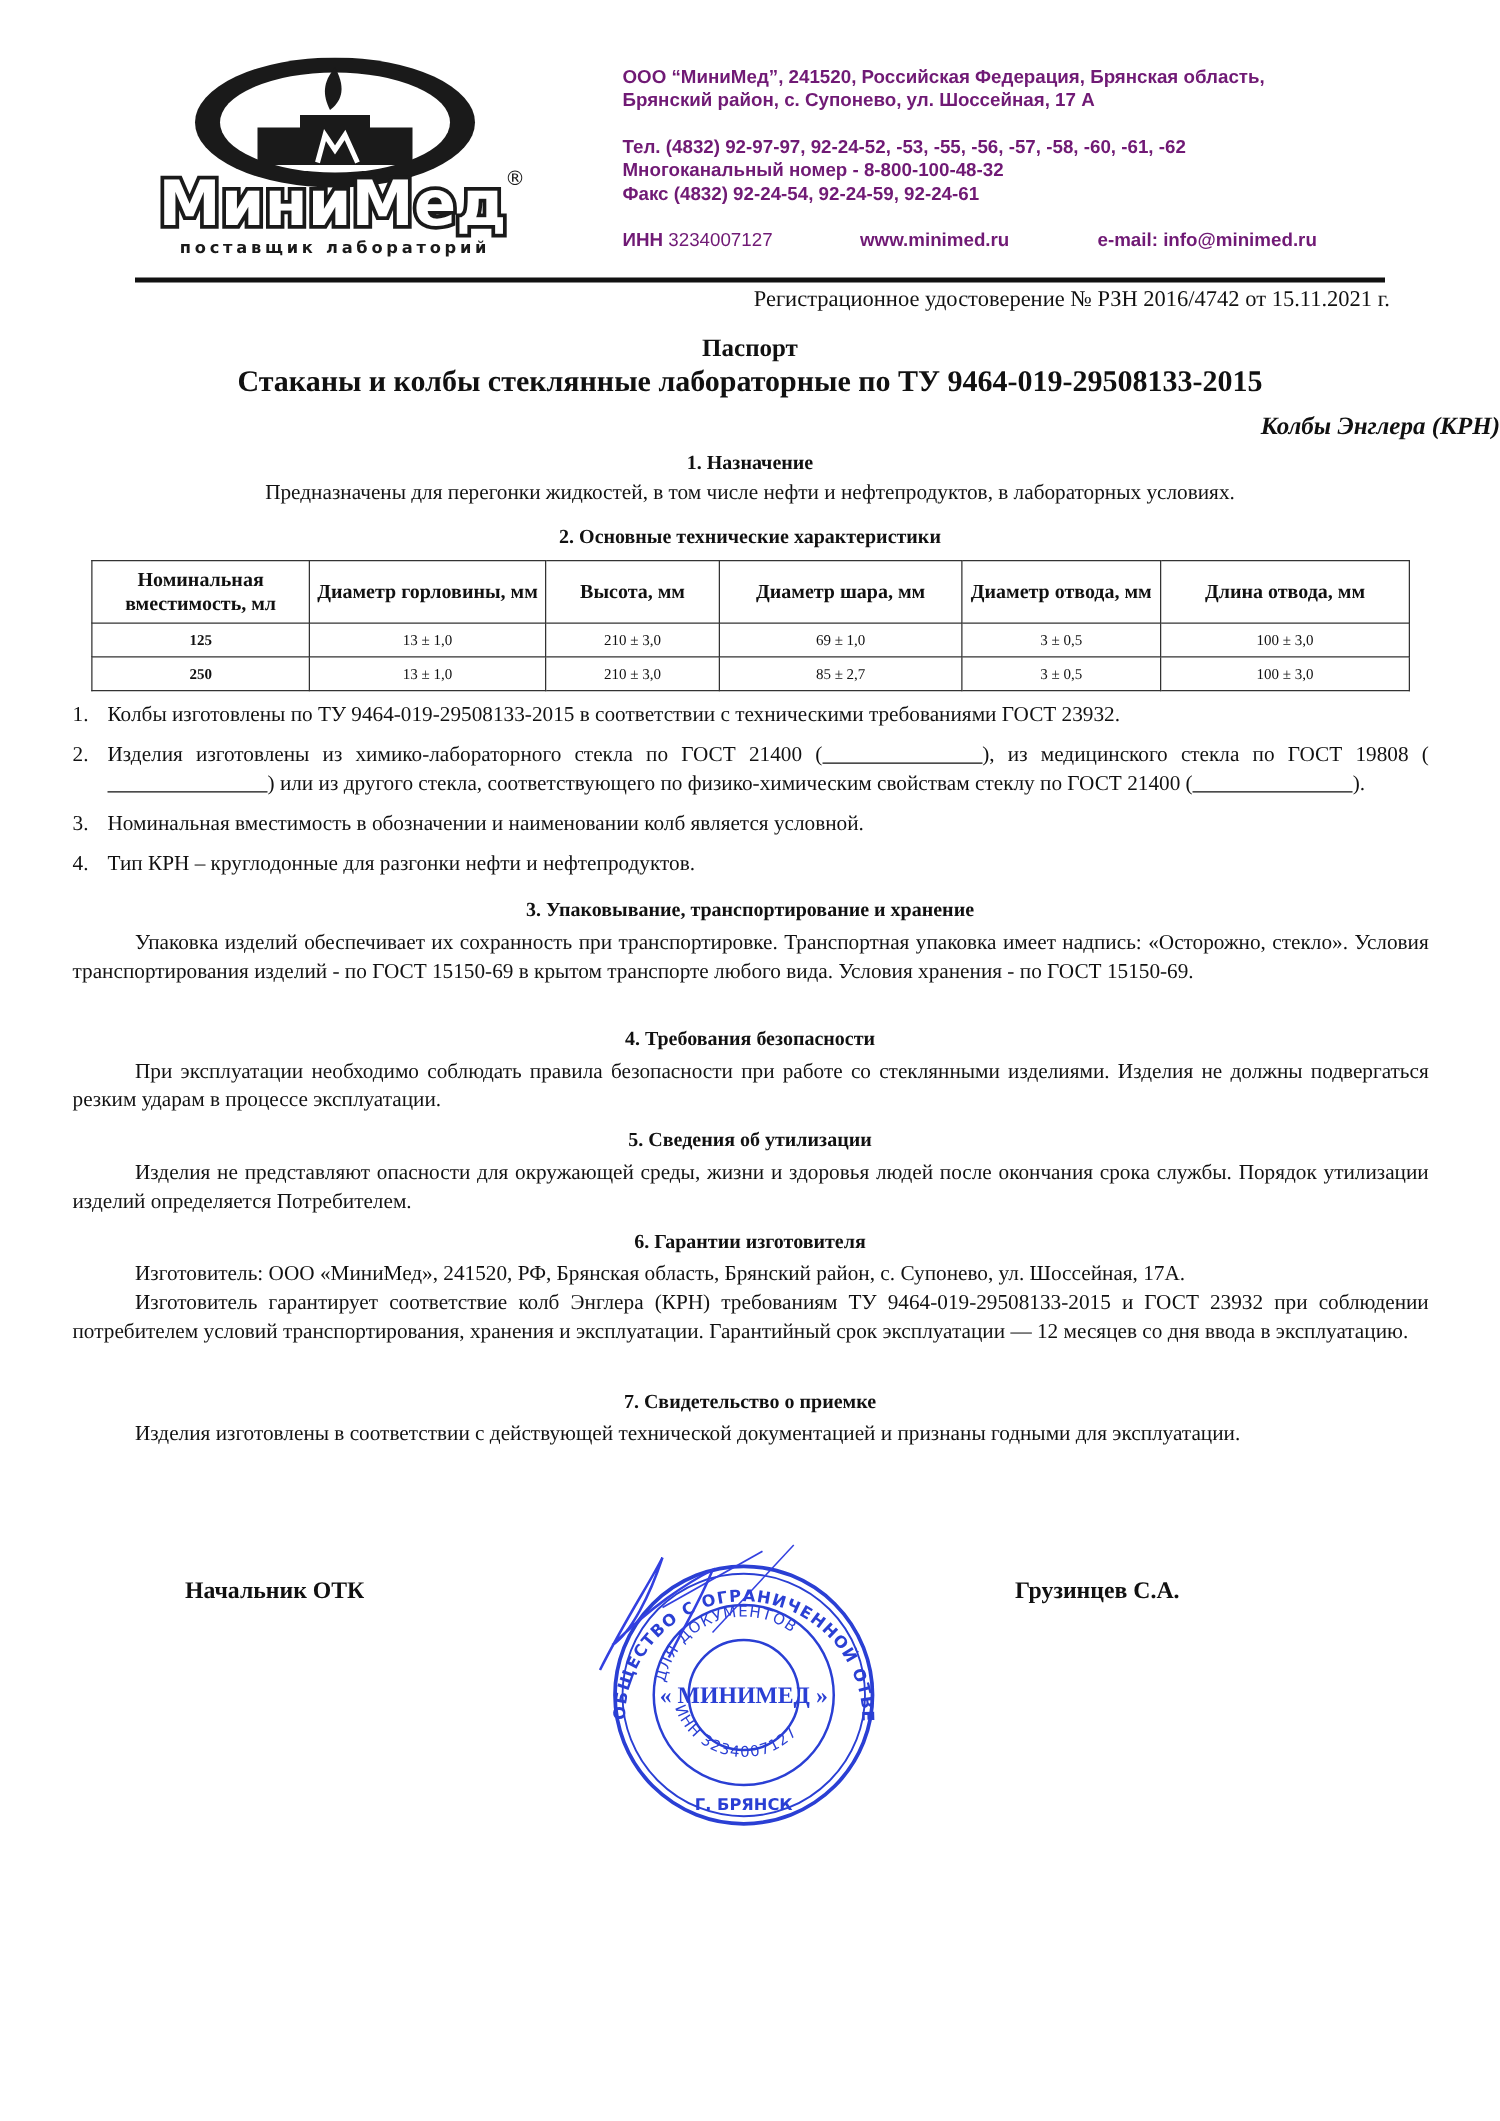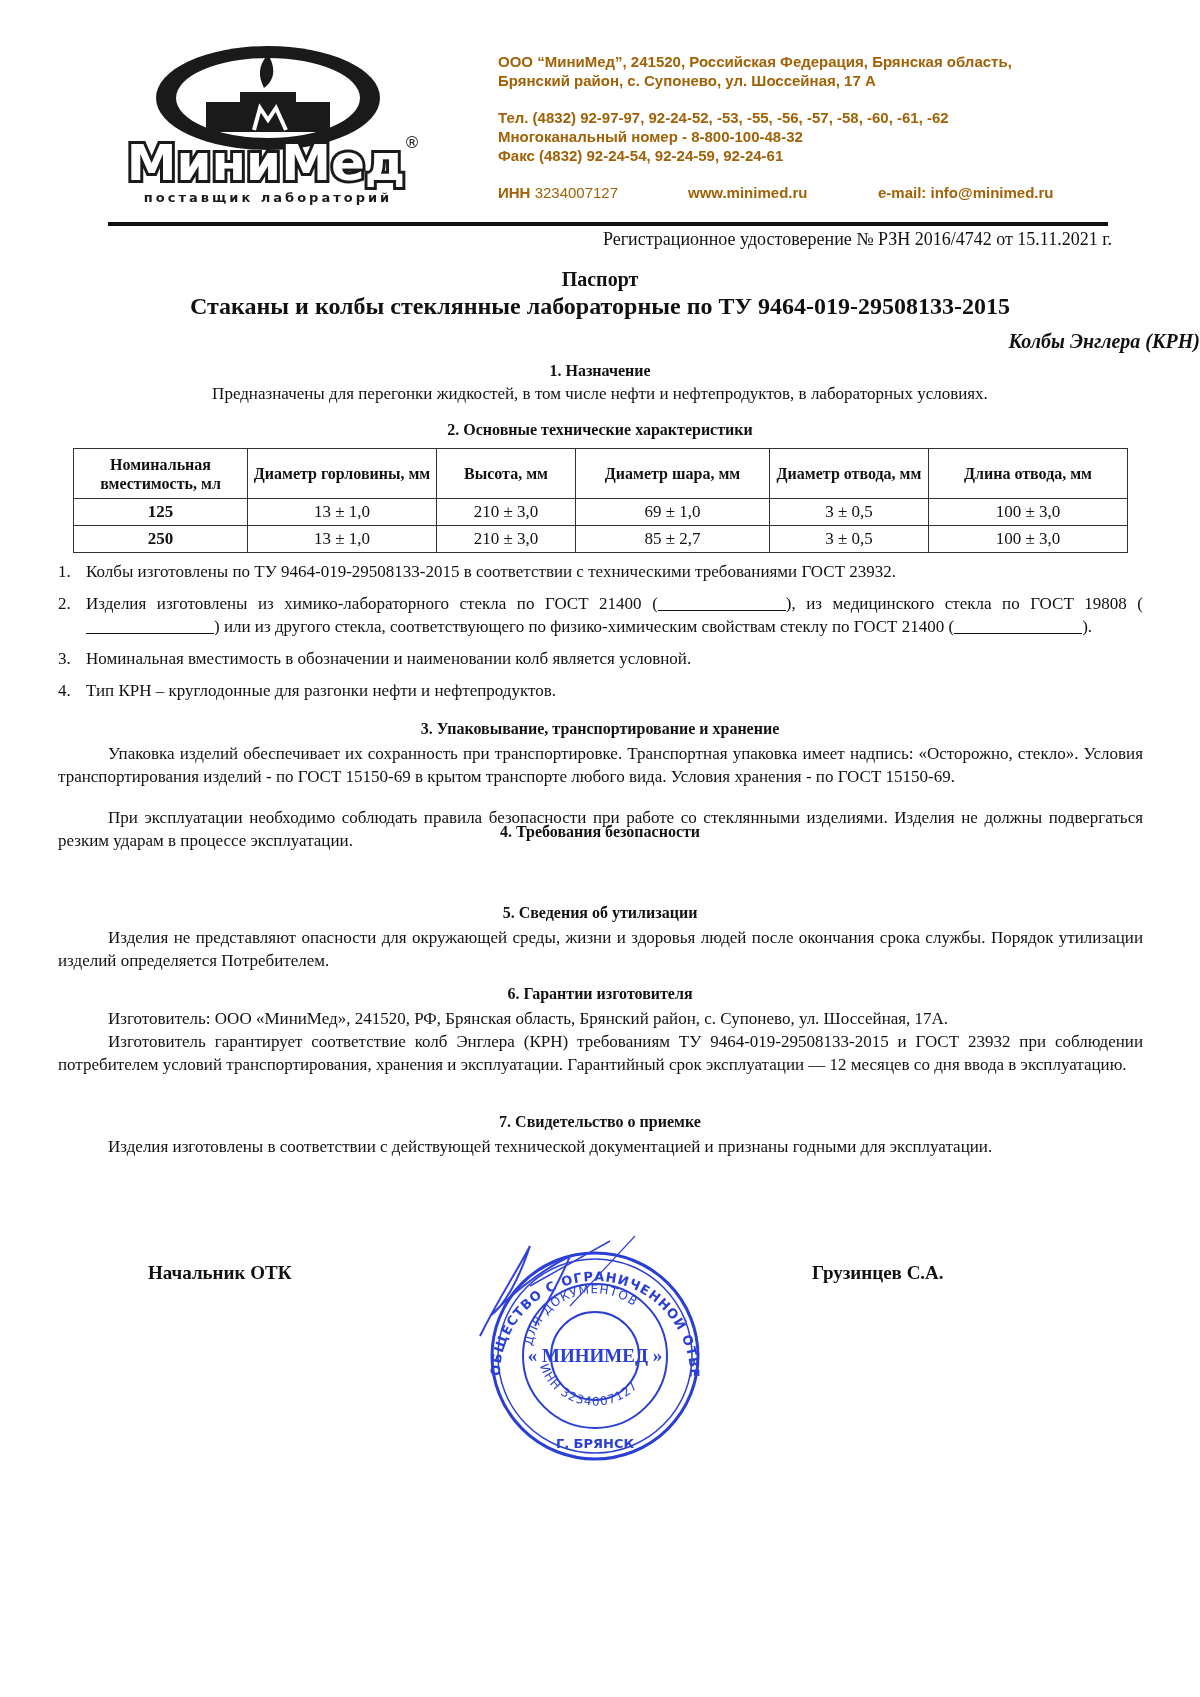--- a/index.html
+++ b/index.html
@@ -2,21 +2,21 @@
 <html><head>
 <meta charset="utf-8">
 <style>
   html, body { margin: 0; padding: 0; background: #ffffff; }
   body { width: 1200px; height: 1697px; position: relative; overflow: hidden; color: #111; }
   .page { position: absolute; left: 0; top: 0; width: 1200px; height: 1697px; }
 
   
   .logo { position: absolute; left: 108px; top: 46px; width: 330px; height: 160px; }
   .logo svg { display: block; }
-  .company { position: absolute; left: 498px; top: 52px; width: 640px; font-family: "Liberation Sans", sans-serif; font-weight: bold; font-size: 15px; line-height: 19px; color: #a16207; }
+  .company { position: absolute; left: 498px; top: 52px; width: 640px; font-family: "Liberation Sans", sans-serif; font-weight: bold; font-size: 15px; line-height: 19px; color: #701a75; }
   .company .blk { margin-bottom: 18px; }
   .company .line { white-space: nowrap; }
   .company .inn-row { display: flex; font-size: 15px; }
   .company .inn-row .inn { width: 190px; }
   .company .inn-row .inn .num { font-weight: normal; }
   .company .inn-row .www { width: 190px; }
   .header-rule { position: absolute; left: 108px; top: 222px; width: 1000px; height: 4px; background: #111; }
   .reg { position: absolute; right: 88px; top: 229px; font-family: "Liberation Serif", serif; font-size: 18px; white-space: nowrap; }
 
   
@@ -27,21 +27,21 @@
   .title3 { top: 330px; font-size: 20px; font-weight: bold; font-style: italic; text-align: right; }
   .sec-h { font-size: 16px; font-weight: bold; }
 
   .para { position: absolute; left: 58px; width: 1085px; font-family: "Liberation Serif", serif; font-size: 17px; line-height: 23px; text-align: justify; }
   .para .indent { display: inline-block; width: 50px; }
 
   
   .spec-table { position: absolute; left: 73px; top: 448px; width: 1055px; border-collapse: collapse; font-family: "Liberation Serif", serif; font-size: 16px; }
   .spec-table th, .spec-table td { border: 1px solid #333; text-align: center; padding: 0 4px; }
   .spec-table th { font-weight: bold; height: 49px; line-height: 19px; }
-  .spec-table td { height: 26px; font-size: 17px; }
+  .spec-table td { height: 26px; font-size: 12px; }
   .spec-table td.cap { font-weight: bold; }
 
   
   .notes { position: absolute; left: 58px; top: 560px; width: 1085px; font-family: "Liberation Serif", serif; font-size: 17px; line-height: 23px; }
   .note { display: flex; margin-bottom: 9px; }
   .note .n { width: 28px; flex: 0 0 28px; }
   .note .txt { flex: 1; text-align: justify; }
   .blank { display: inline-block; width: 128px; border-bottom: 1px solid #111; height: 16px; vertical-align: -2px; }
 
   
@@ -144,21 +144,21 @@
     <div class="note">
       <span class="n">4.</span>
       <span class="txt">Тип КРН – круглодонные для разгонки нефти и нефтепродуктов.</span>
     </div>
   </div>
 
   <div class="t-center serif sec-h" style="top:720px">3.  Упаковывание, транспортирование и хранение</div>
   <div class="para" style="top:742px"><span class="indent"></span><span>Упаковка изделий обеспечивает их сохранность при транспортировке. Транспортная упаковка имеет надпись: «Осторожно, стекло». Условия транспортирования изделий - по ГОСТ 15150-69 в крытом транспорте любого вида. Условия хранения - по ГОСТ 15150-69.</span></div>
 
   <div class="t-center serif sec-h" style="top:823px">4.  Требования безопасности</div>
-  <div class="para" style="top:806px"><span class="indent"></span><span>При эксплуатации необходимо соблюдать правила безопасности при работе со стеклянными изделиями. Изделия не должны подвергаться резким ударам в процессе эксплуатации.</span></div>
+  <div class="para" style="top:845px"><span class="indent"></span><span>При эксплуатации необходимо соблюдать правила безопасности при работе со стеклянными изделиями. Изделия не должны подвергаться резким ударам в процессе эксплуатации.</span></div>
 
   <div class="t-center serif sec-h" style="top:904px">5.  Сведения об утилизации</div>
   <div class="para" style="top:926px"><span class="indent"></span><span>Изделия не представляют опасности для окружающей среды, жизни и здоровья людей после окончания срока службы. Порядок утилизации изделий определяется Потребителем.</span></div>
 
   <div class="t-center serif sec-h" style="top:985px">6.  Гарантии изготовителя</div>
   <div class="para" style="top:1007px"><span class="indent"></span><span>Изготовитель: ООО «МиниМед», 241520, РФ, Брянская область, Брянский район, с. Супонево, ул. Шоссейная, 17А.</span></div>
   <div class="para" style="top:1030px"><span class="indent"></span><span>Изготовитель гарантирует соответствие колб Энглера (КРН) требованиям ТУ 9464-019-29508133-2015 и ГОСТ 23932 при соблюдении потребителем условий транспортирования, хранения и эксплуатации. Гарантийный срок эксплуатации — 12 месяцев со дня ввода в эксплуатацию.</span></div>
 
   <div class="t-center serif sec-h" style="top:1113px">7.  Свидетельство о приемке</div>
   <div class="para" style="top:1135px"><span class="indent"></span><span>Изделия изготовлены в соответствии с действующей технической документацией и признаны годными для эксплуатации.</span></div>

